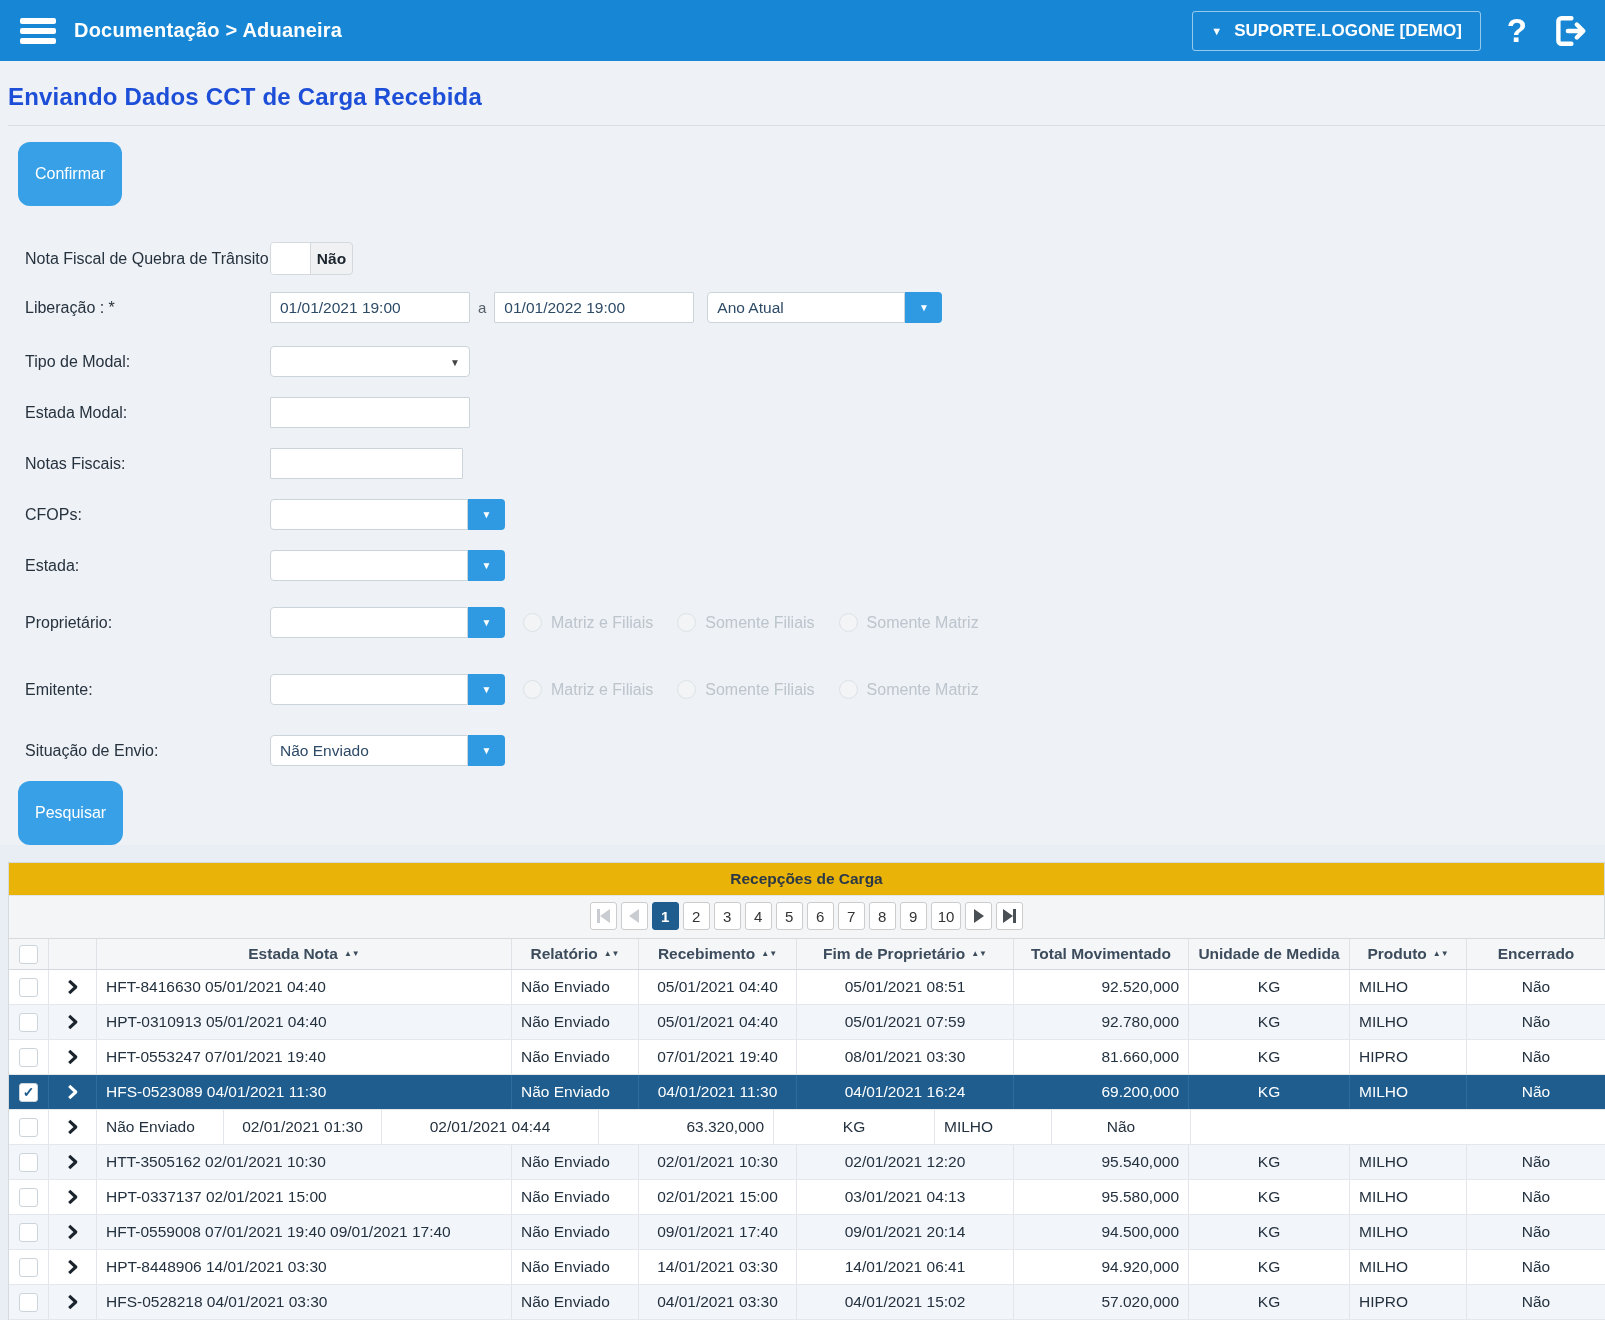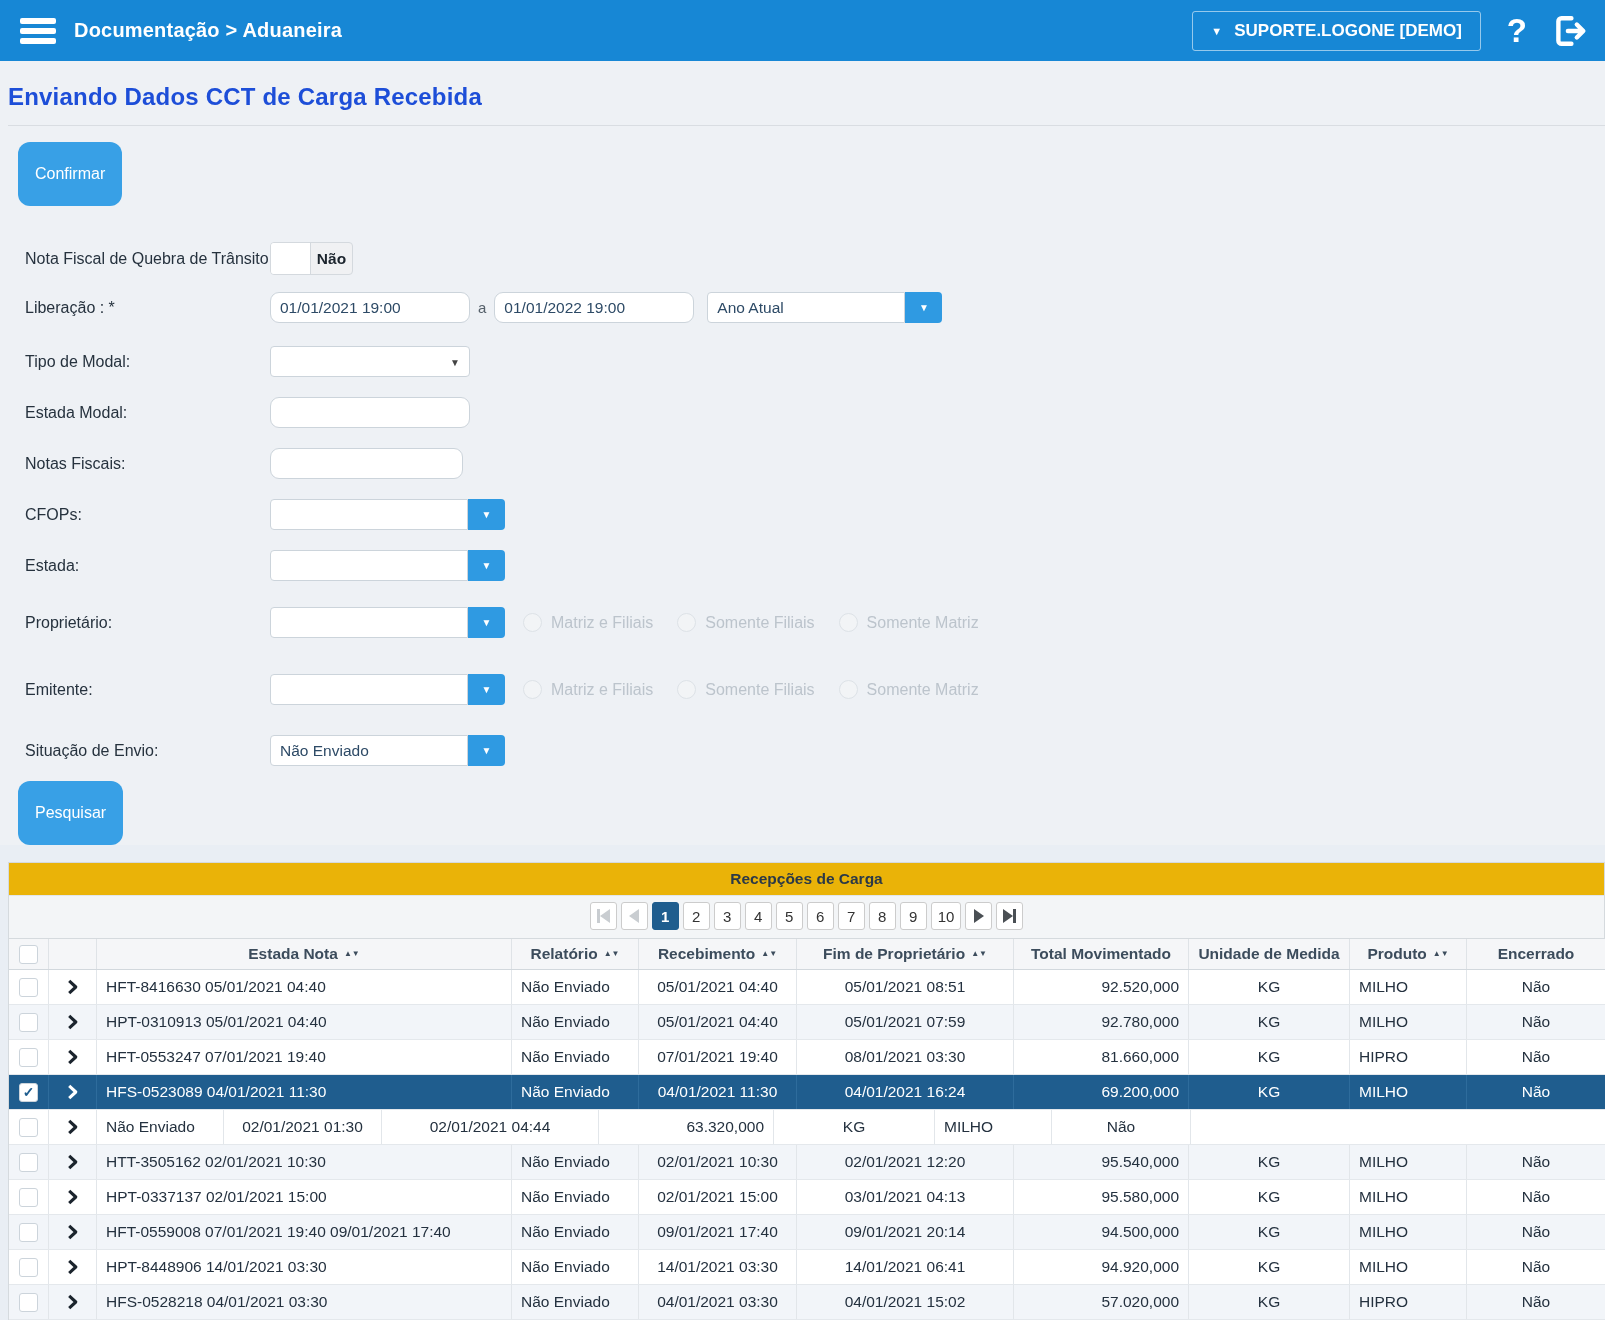--- a/index.html
+++ b/index.html
@@ -19,21 +19,21 @@
 
   
   .main { padding:22px 0 0 8px; background:#eef1f5; }
   .page-title { font-size:24px; font-weight:700; color:#1d4ed8; letter-spacing:.2px; }
   .title-rule { border:none; border-top:1px solid #d9dde2; margin:14px 0 16px 0; width:1597px; }
   .btn { background:#38a0e6; border:none; color:#fff; font-family:inherit; font-size:16px; border-radius:12px; padding:23px 17px; cursor:pointer; }
   .btn-confirm { margin-left:10px; }
   .form { margin-top:36px; }
   .frow { display:flex; align-items:center; margin-bottom:17px; }
   .frow label.flabel { width:262px; padding-left:17px; font-size:16px; color:#26323e; flex:0 0 262px; }
-  .tinput { height:31px; border:1px solid #ccd4db; border-radius:9px; background:#fff; font-family:inherit; font-size:15.5px; color:#2d4a66; padding:0 9px; outline:none; }
+  .tinput { height:31px; border:1px solid #ccd4db; border-radius:1px; background:#fff; font-family:inherit; font-size:15.5px; color:#2d4a66; padding:0 9px; outline:none; }
   .w200 { width:200px; } .w193 { width:193px; }
   .combo { display:flex; }
   .combo .tinput { border-radius:4px 0 0 4px; width:198px; }
   .combo-btn { width:37px; height:31px; background:#2f9ae2; border:none; border-radius:0 4px 4px 0; color:#fff; font-size:10px; cursor:pointer; display:flex; align-items:center; justify-content:center; }
   .select { position:relative; width:200px; height:31px; border:1px solid #ccd4db; border-radius:4px; background:#fff; cursor:pointer; }
   .select .sel-caret { position:absolute; right:9px; top:10px; font-size:10px; color:#444; }
   .sep-a { margin:0 8px; font-size:15px; color:#55606a; }
   .gap20 { width:13px; }
   .toggle { display:flex; height:33px; border:1px solid #d4d9de; border-radius:4px; overflow:hidden; background:#f0f1f3; }
   .toggle .knob { width:40px; background:#fff; border-right:1px solid #d4d9de; }

